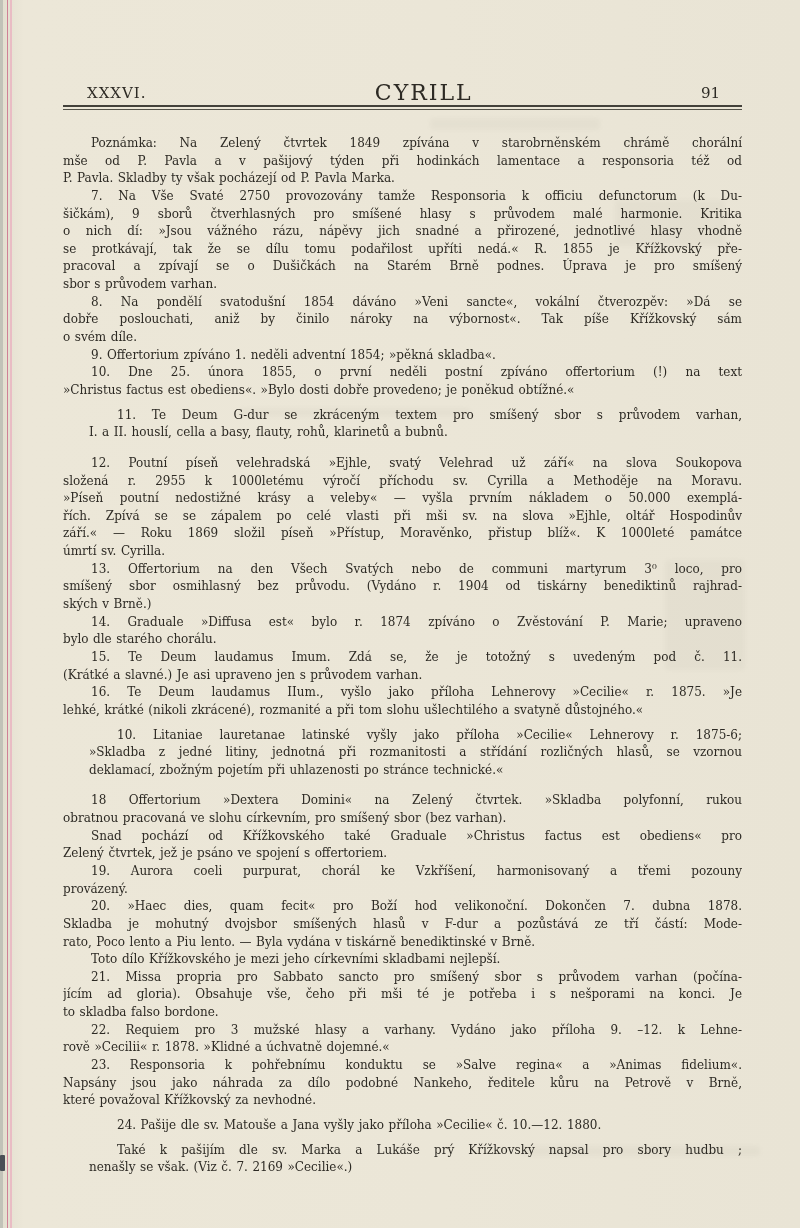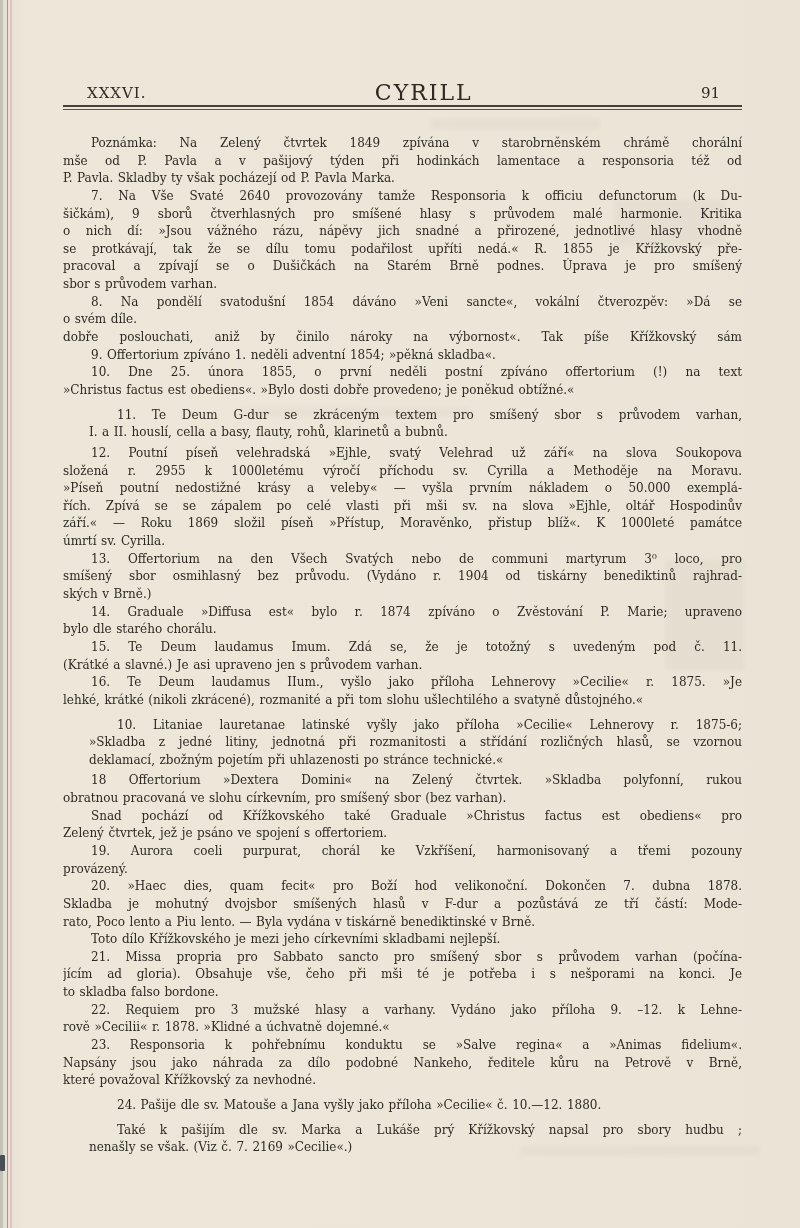--- a/index.html
+++ b/index.html
@@ -39,21 +39,21 @@
     font-size:15px;letter-spacing:1px;
   }
   .hdr-left{padding-left:24px;}
   .hdr-center{font-size:22px;letter-spacing:2px;}
   .hdr-right{padding-right:22px;letter-spacing:0;}
   .rule-thick{height:2px;background:var(--rule);margin-top:2px;}
   .rule-thin{height:1px;background:var(--rule);margin-top:2px;opacity:.9;}
 
   main{margin-top:25px;font-size:12px;word-spacing:.06em;}
   .para{margin:0;}
-  .para.gap-s{margin-top:3px;}
+  .para.gap-s{margin-top:13px;}
   .para.gap-m{margin-top:7px;margin-left:26px;}
   .line{
     line-height:17.65px;max-height:17.65px;overflow:hidden;
     text-align:justify;text-align-last:justify;
     white-space:nowrap;
   }
   .line.first{text-indent:28px;}
   .line.last{text-align-last:left;white-space:normal;}
 </style>
 </head>
@@ -79,31 +79,31 @@
     <div class="rule-thick"></div>
     <div class="rule-thin"></div>
 
     <main id="body-text">
         <div class="para">
           <div class="line first">Poznámka:  Na Zelený čtvrtek 1849 zpívána v starobrněnském chrámě chorální</div>
           <div class="line">mše od P. Pavla a v pašijový týden při hodinkách lamentace a responsoria též od</div>
           <div class="line last">P. Pavla. Skladby ty však pocházejí od P. Pavla Marka.</div>
         </div>
         <div class="para">
-          <div class="line first">7. Na Vše Svaté 2640 provozovány tamže Responsoria k officiu defunctorum (k Du-</div>
+          <div class="line first">7. Na Vše Svaté 2750 provozovány tamže Responsoria k officiu defunctorum (k Du-</div>
           <div class="line">šičkám), 9 sborů čtverhlasných pro smíšené hlasy s průvodem malé harmonie. Kritika</div>
           <div class="line">o nich dí: »Jsou vážného rázu, nápěvy jich snadné a přirozené, jednotlivé hlasy vhodně</div>
           <div class="line">se protkávají, tak že se dílu tomu podařilost upříti nedá.« R. 1855 je Křížkovský pře-</div>
           <div class="line">pracoval a zpívají se o Dušičkách na Starém Brně podnes. Úprava je pro smíšený</div>
           <div class="line last">sbor s průvodem varhan.</div>
         </div>
         <div class="para">
           <div class="line first">8. Na pondělí svatodušní 1854 dáváno »Veni sancte«, vokální čtverozpěv: »Dá se</div>
+          <div class="line">dobře poslouchati, aniž by činilo nároky na výbornost«. Tak píše Křížkovský sám</div>
           <div class="line last">o svém díle.</div>
-          <div class="line">dobře poslouchati, aniž by činilo nároky na výbornost«. Tak píše Křížkovský sám</div>
         </div>
         <div class="para">
           <div class="line first last">9. Offertorium zpíváno 1. neděli adventní 1854; »pěkná skladba«.</div>
         </div>
         <div class="para">
           <div class="line first">10. Dne 25. února 1855, o první neděli postní zpíváno offertorium (!) na text</div>
           <div class="line last">»Christus factus est obediens«. »Bylo dosti dobře provedeno; je poněkud obtížné.«</div>
         </div>
         <div class="para gap-m">
           <div class="line first">11. Te Deum G-dur se zkráceným textem pro smíšený sbor s průvodem varhan,</div>

